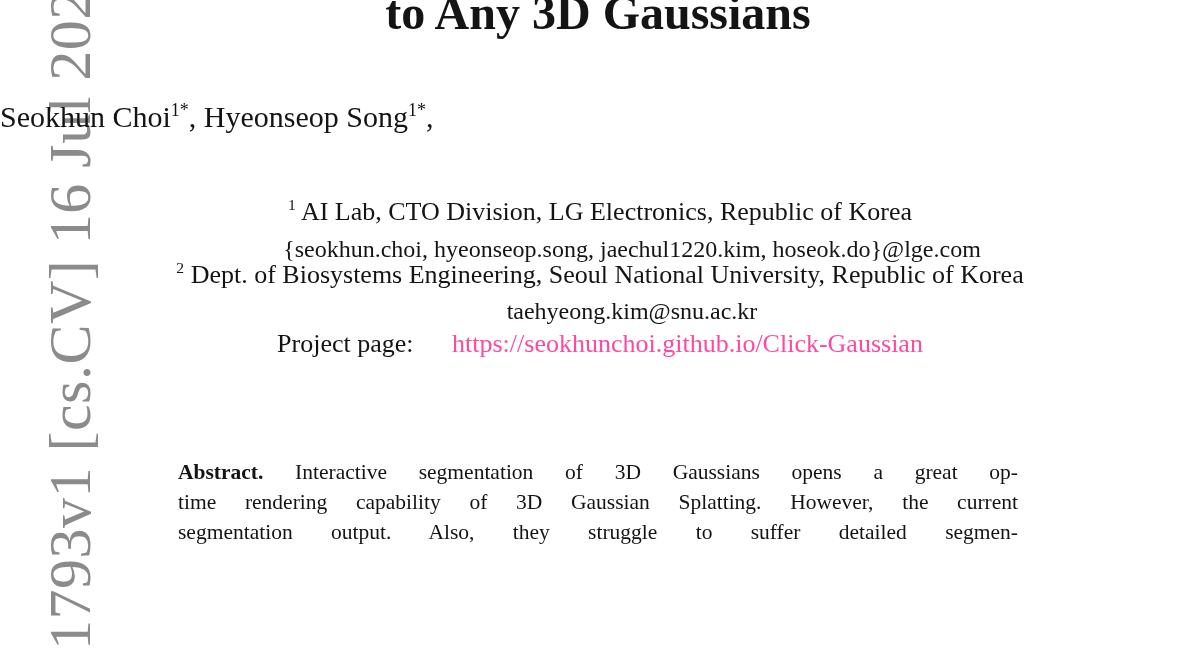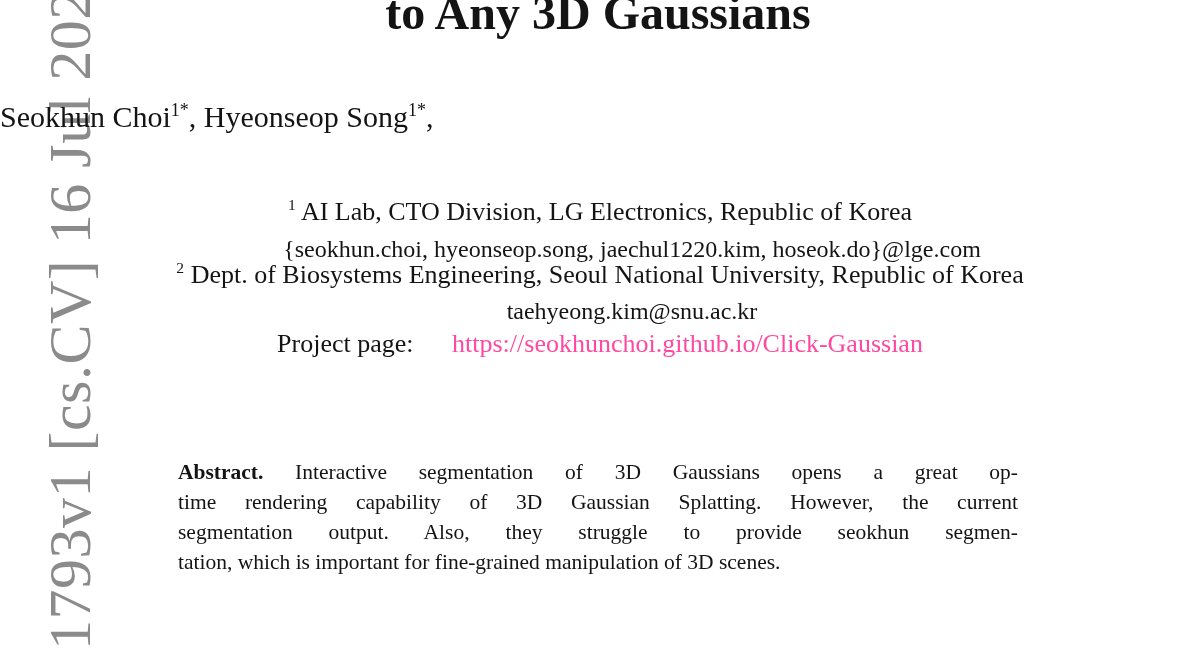--- a/index.html
+++ b/index.html
@@ -62,17 +62,16 @@
 
   <div class="line affil" style="top:261px"><sup>2</sup><span> Dept. of Biosystems Engineering, Seoul National University, Republic of Korea</span></div>
 
   <div class="line email" style="top:297px">taehyeong.kim@snu.ac.kr</div>
 
   <div class="line project" style="top:330px"><span>Project page: </span><a class="url" style="color: rgb(255, 73, 161); margin-left: 32px;">https://seokhunchoi.github.io/Click-Gaussian</a></div>
 
   <div class="abstract">
     <div class="abs-line just"><span class="abs-head">Abstract.</span><span> Interactive segmentation of 3D Gaussians opens a great op-</span></div>
     <div class="abs-line just">time rendering capability of 3D Gaussian Splatting. However, the current</div>
-    <div class="abs-line just">segmentation output. Also, they struggle to provide seokhun segmen-</div>
-    <div class="abs-line">tation, which is important for fine-grained manipulation of 3D scenes.</div>
+    <div class="abs-line just">segmentation output. Also, they struggle to suffer detailed segmen-</div>
   </div>
 
 </div>
 
 </body></html>

